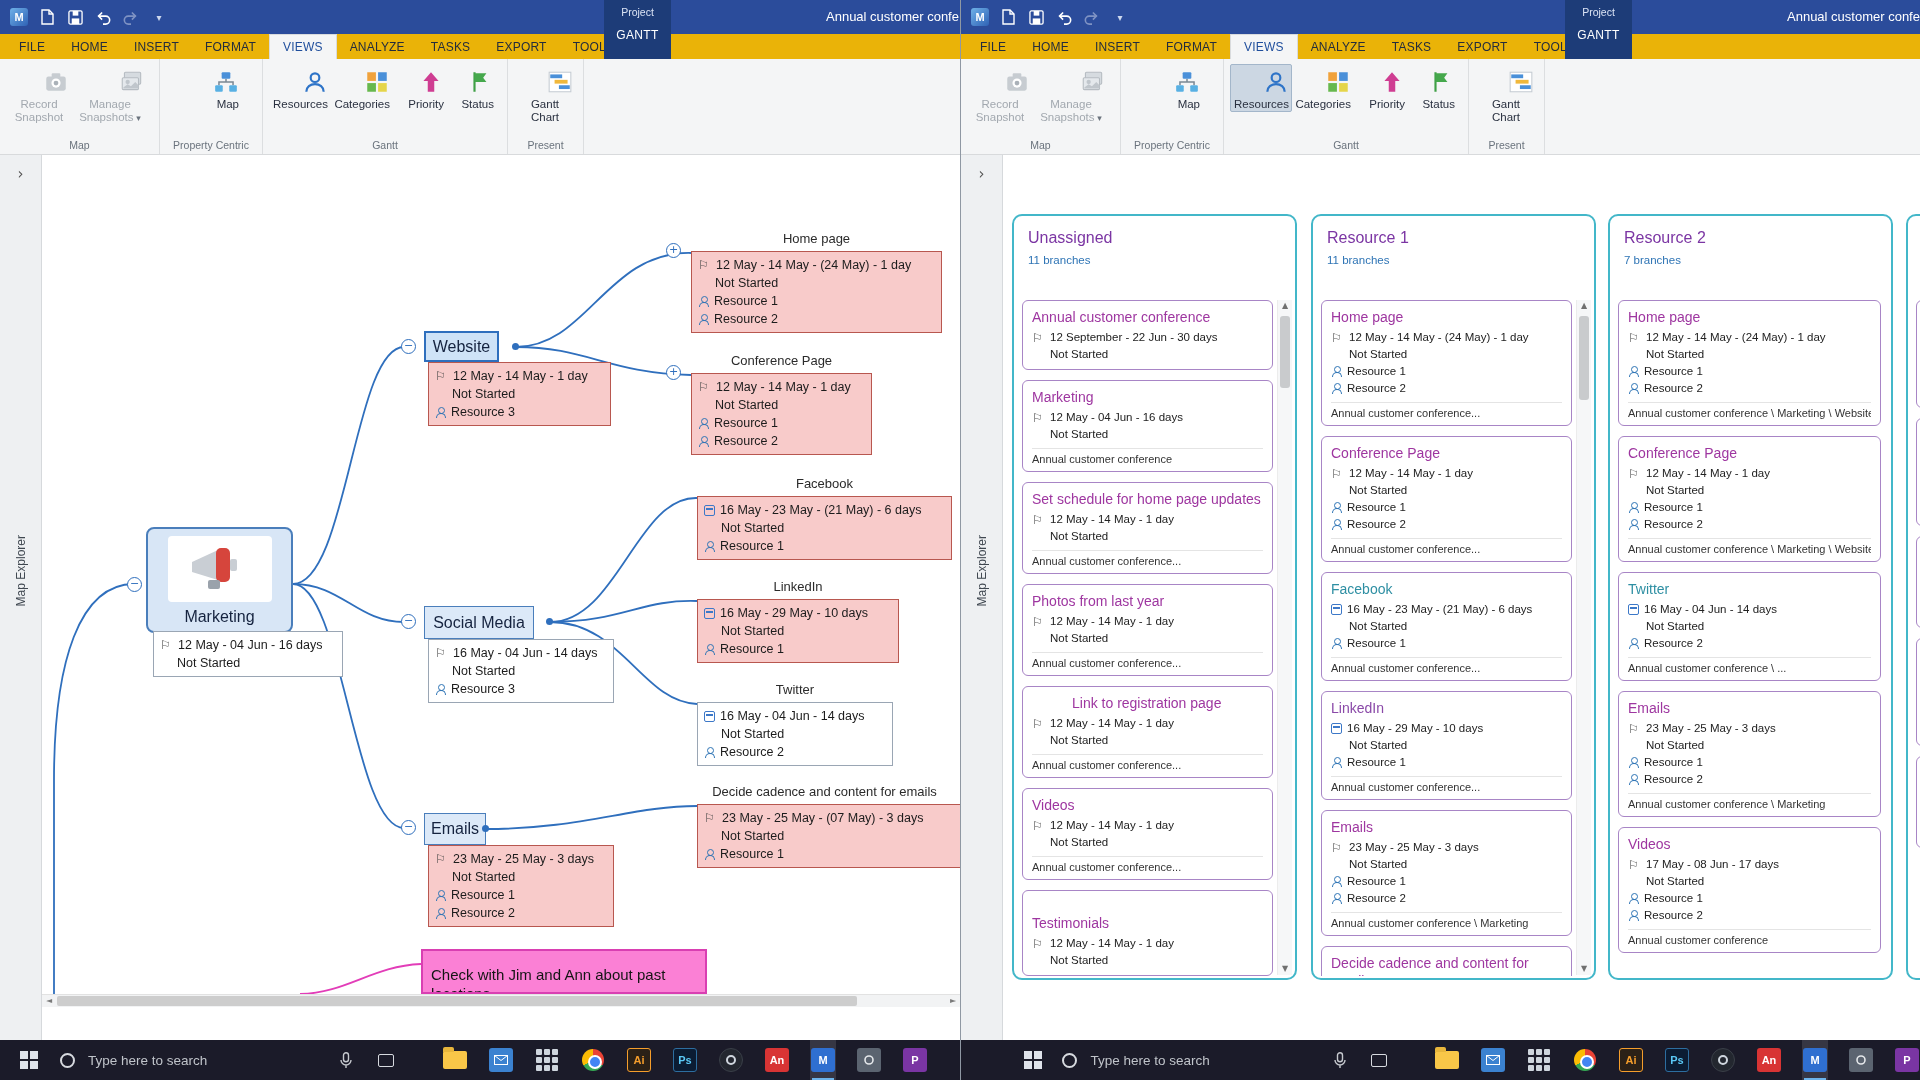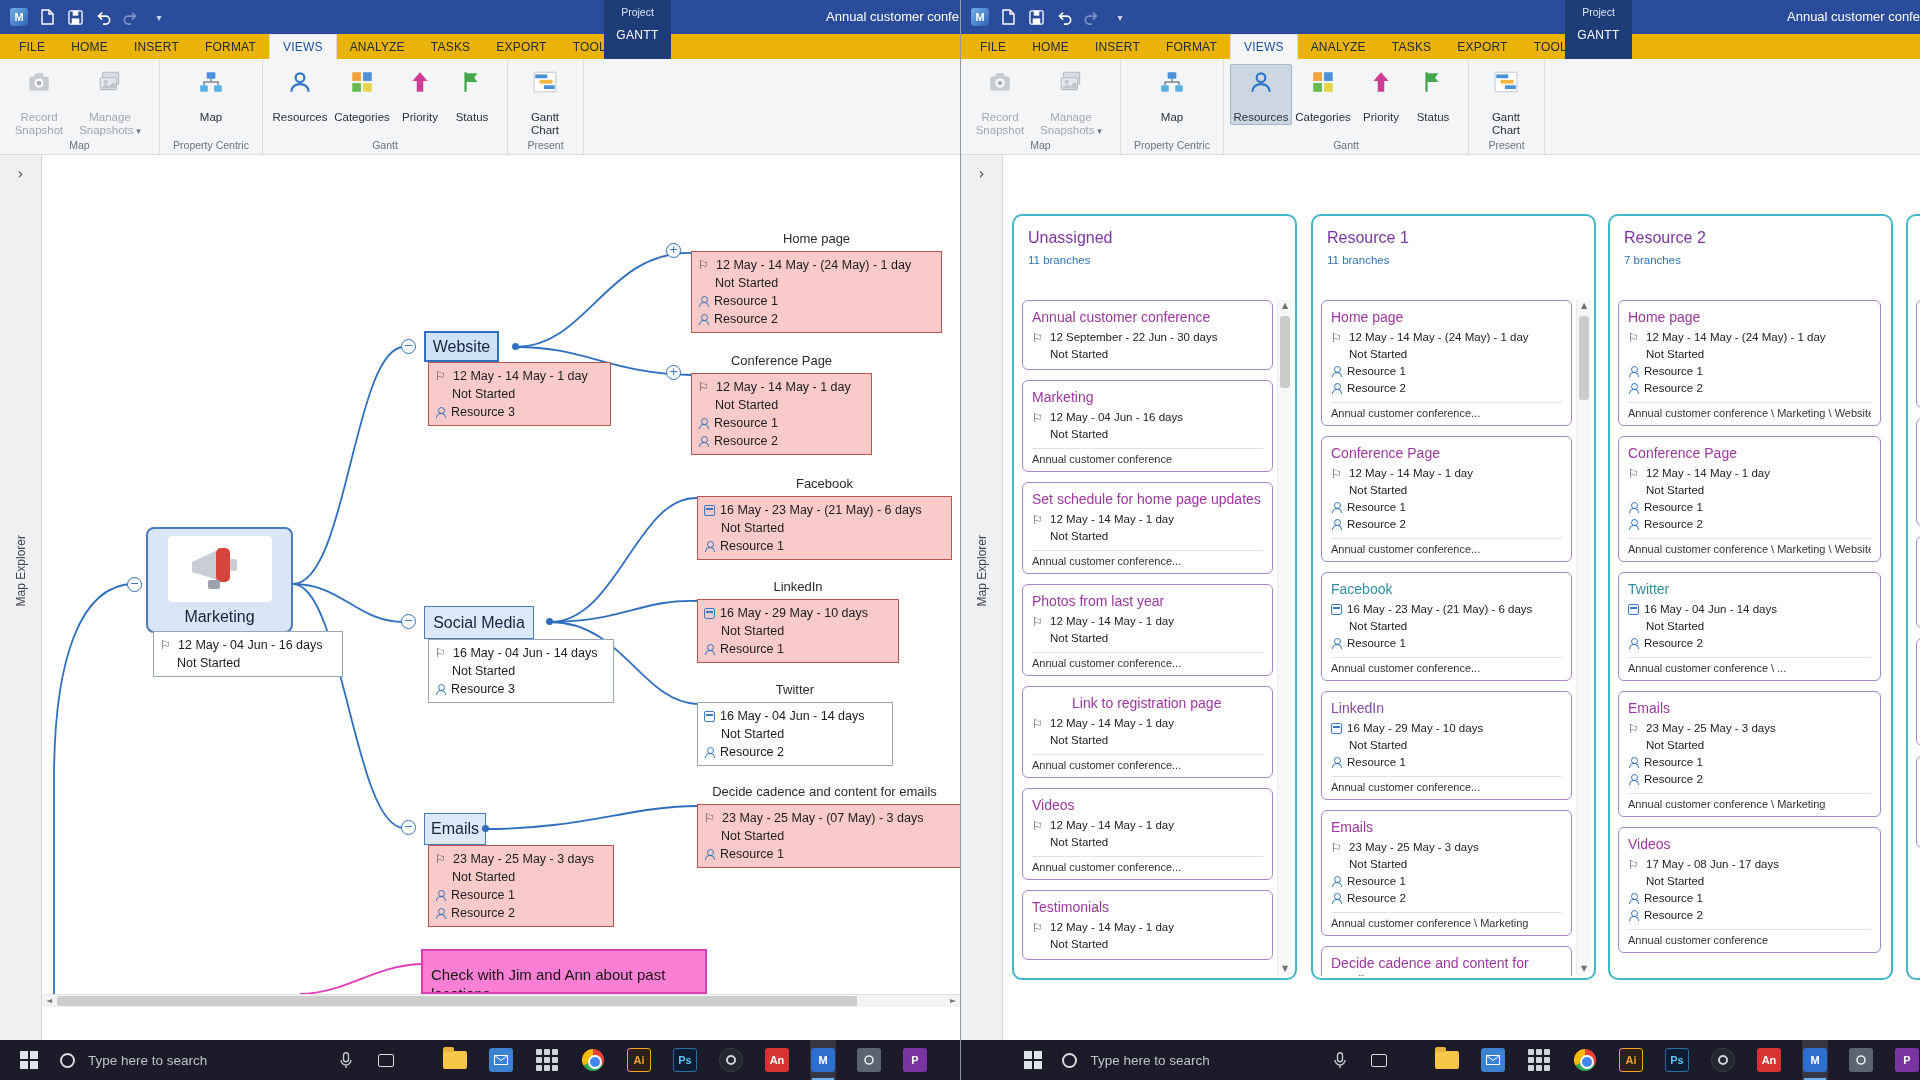--- a/index.html
+++ b/index.html
@@ -19,21 +19,21 @@
 .tabrow{position:absolute;top:34px;left:0;right:0;height:25px;background:#eab308;display:flex;align-items:stretch;padding-left:6px}
 .rtab{padding:0 13px;font-size:12px;color:#232c3d;display:flex;align-items:center;cursor:default;letter-spacing:.2px}
 .rtab.active{background:#f4f5f6;border:1px solid #d9dbdd;border-bottom:none;color:#1f4e9c}
 .contextual{position:absolute;left:604px;top:0;width:67px;height:59px;background:#1d3c78;color:#fff;text-align:center;z-index:3}
 .contextual .cg{font-size:10.5px;margin-top:6px;color:#dbe4f5}
 .contextual .ct{font-size:12px;margin-top:10px;letter-spacing:.4px}
 
 .ribbon{position:absolute;top:59px;left:0;right:0;height:96px;background:#f4f5f6;border-bottom:1px solid #d8dadc;display:flex;z-index:2}
 .rgroup{position:relative;display:flex;align-items:flex-start;padding:5px 6px 0 6px;border-right:1px solid #dcdee0;height:100%}
 .rgroup-label{position:absolute;bottom:3px;left:0;right:0;text-align:center;font-size:10.5px;color:#6a737d}
-.rbtn{display:flex;flex-direction:column;align-items:center;width:62px;padding:4px 2px 0;gap:16px;border:1px solid transparent;border-radius:2px}
+.rbtn{display:flex;flex-direction:column;align-items:flex-end;width:62px;padding:4px 2px 0;gap:3px;border:1px solid transparent;border-radius:2px}
 .rbtn .rb-label{font-size:11.5px;color:#2a3140;text-align:center;line-height:13px}
 .rbtn.disabled .rb-label{color:#a2a8af}
 .rbtn.active{background:#ccd7e3;border-color:#a3b6ca}
 .rb-ic{width:26px;height:26px}
 .has-caret::after{content:" \25BE";font-size:9px;color:#6a737d;font-family:"DejaVu Sans",sans-serif}
 
 .wbody{position:absolute;top:155px;left:0;right:0;bottom:40px;background:#fff}
 .explorer{position:absolute;left:0;top:0;width:42px;bottom:0;background:#eef0f2;border-right:1px solid #d6d9dc}
 .explorer .chev{position:absolute;top:10px;left:0;right:0;text-align:center;color:#555;font-size:15px;font-family:"DejaVu Sans",sans-serif}
 .explorer .elabel{position:absolute;top:380px;left:50%;transform:translateX(-50%) rotate(180deg);writing-mode:vertical-rl;font-size:12px;color:#3f4750;white-space:nowrap}
@@ -734,21 +734,21 @@
               <div class="rcard-row">
                   <span class="ic-flag"></span>
                   <span>12 May - 14 May - 1 day</span>
                 </div>
               <div class="rcard-status">Not Started</div>
               <div></div>
               <div class="rcard-path">Annual customer conference...</div>
             </div>
 
             <div class="rcard" data-icon="flag">
-              <div class="rcard-title" style="color: rgb(158, 54, 160);">Testimonials</div>
+              <div class="rcard-title" style="color: rgb(158, 54, 160); margin-top: 16px;">Testimonials</div>
               <div class="rcard-row">
                   <span class="ic-flag"></span>
                   <span>12 May - 14 May - 1 day</span>
                 </div>
               <div class="rcard-status">Not Started</div>
               <div></div>
 
             </div>
           </div>
         <div class="rcol-scroll">

